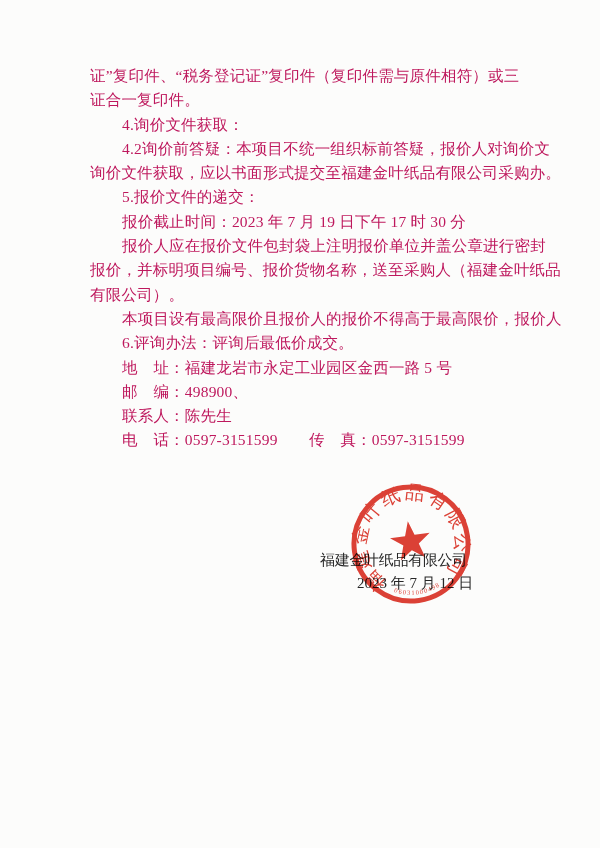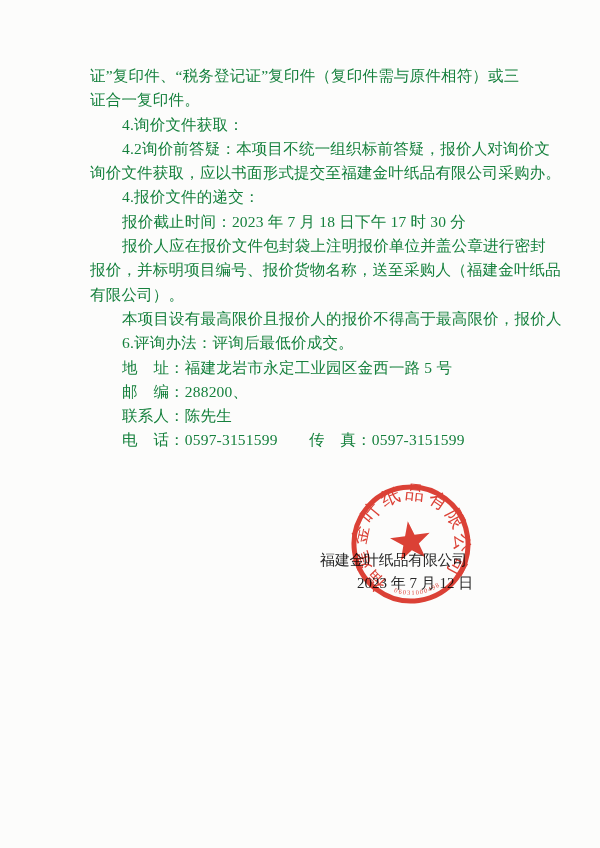--- a/index.html
+++ b/index.html
@@ -15,21 +15,21 @@
     position: relative;
     width: 600px;
     height: 848px;
     background: #fcfcfb;
   }
   .doc-body {
     position: absolute;
     left: 90px;
     top: 64px;
     width: 480px;
-    color: #15803d;
+    color: #be185d;
     font-size: 15.5px;
     line-height: 24.3px;
     letter-spacing: 0.2px;
   }
   .line {
     white-space: nowrap;
   }
   .line.indent {
     padding-left: 32px;
   }
@@ -67,29 +67,29 @@
 
 <div class="page">
 
   <div class="doc-body">
 
   <div class="line">证”复印件、“税务登记证”复印件（复印件需与原件相符）或三</div>
       <div class="line">证合一复印件。</div>
       <div class="line indent">4.询价文件获取：</div>
       <div class="line indent">4.2询价前答疑：本项目不统一组织标前答疑，报价人对询价文</div>
       <div class="line">询价文件获取，应以书面形式提交至福建金叶纸品有限公司采购办。</div>
-      <div class="line indent">4.报价文件的递交：</div>
-      <div class="line indent">报价截止时间：2023 年 7 月 18 日下午 17 时 30 分</div>
+      <div class="line indent">5.报价文件的递交：</div>
+      <div class="line indent">报价截止时间：2023 年 7 月 19 日下午 17 时 30 分</div>
       <div class="line indent">报价人应在报价文件包封袋上注明报价单位并盖公章进行密封</div>
       <div class="line">报价，并标明项目编号、报价货物名称，送至采购人（福建金叶纸品</div>
       <div class="line">有限公司）。</div>
       <div class="line indent">本项目设有最高限价且报价人的报价不得高于最高限价，报价人</div>
       <div class="line indent">6.评询办法：评询后最低价成交。</div>
       <div class="line indent">地　址：福建龙岩市永定工业园区金西一路 5 号</div>
-      <div class="line indent">邮　编：288200、</div>
+      <div class="line indent">邮　编：498900、</div>
       <div class="line indent">联系人：陈先生</div>
       <div class="line indent">电　话：0597-3151599　　传　真：0597-3151599</div>
     </div>
 
   <div class="signature-company">福建金叶纸品有限公司</div>
 
   <div class="signature-date">2023 年 7 月 12 日</div>
 
   <svg class="seal" viewBox="0 0 132 132" xmlns="http://www.w3.org/2000/svg">
     <defs>

